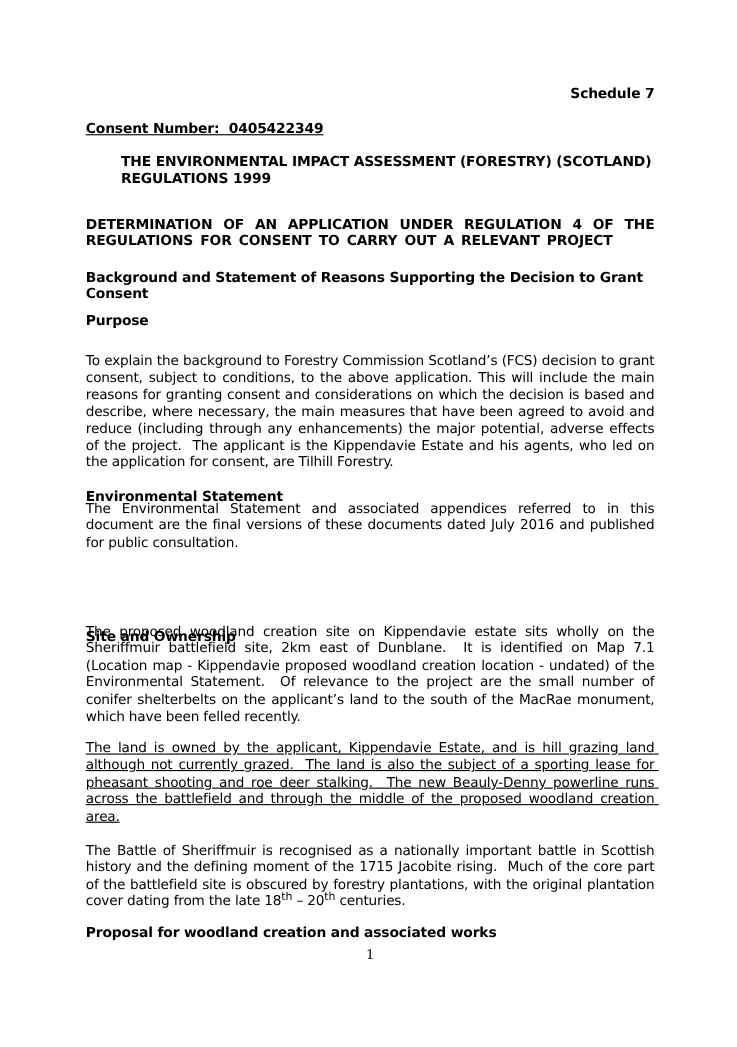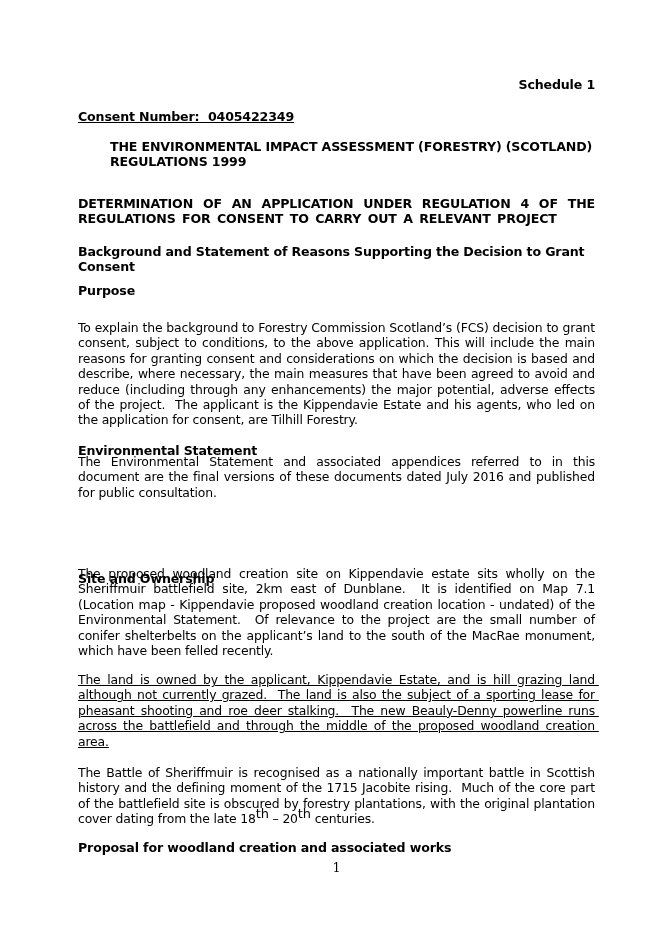--- a/index.html
+++ b/index.html
@@ -56,33 +56,33 @@
     .pagenum {
       position: absolute;
       top: 861px;
       left: 0;
       width: 517px;
       text-align: center;
       font-family: "DejaVu Serif", serif;
       font-size: 12px;
     }
     sup {
-      font-size: 13px;
+      font-size: 10px;
       line-height: 0;
       vertical-align: 5px;
       margin-top: 33px;
     }
     .wsp { white-space: pre-wrap; }
   </style>
 </head>
 <body>
 
 <div class="page">
 
-  <div class="schedule">Schedule 1</div>
+  <div class="schedule">Schedule 7</div>
 
   <div class="consent wsp">Consent Number:  0405422349</div>
 
   <p class="block h" style="top:139px;margin-left:32px;">THE ENVIRONMENTAL IMPACT ASSESSMENT (FORESTRY) (SCOTLAND) REGULATIONS 1999</p>
 
   <p class="block h p" style="top:196px; word-spacing:2.2px;">DETERMINATION OF AN APPLICATION UNDER REGULATION 4 OF THE REGULATIONS FOR CONSENT TO CARRY OUT A RELEVANT PROJECT</p>
 
   <p class="block h" style="top:244px;">Background and Statement of Reasons Supporting the Decision to Grant Consent</p>
 
   <p class="block h" style="top:283px;">Purpose</p>

